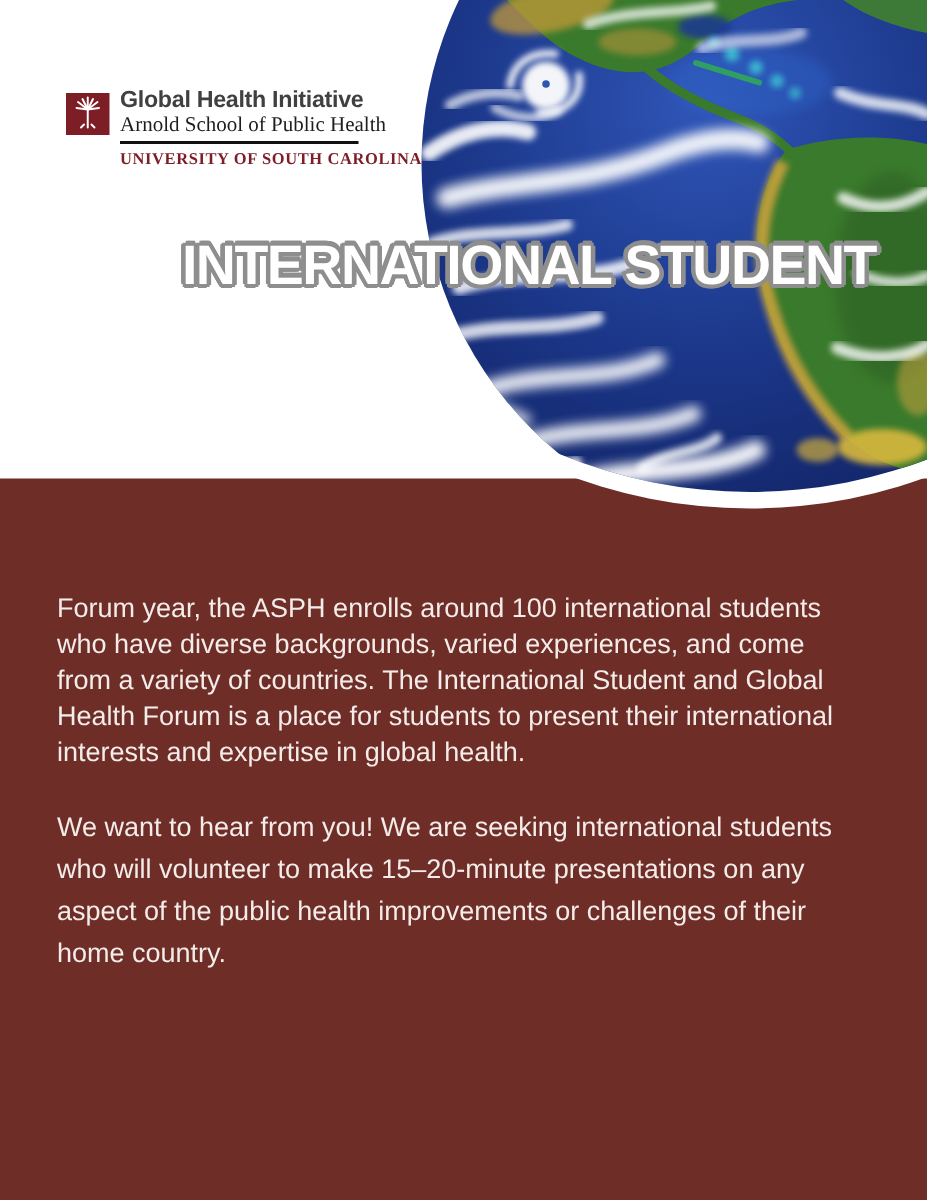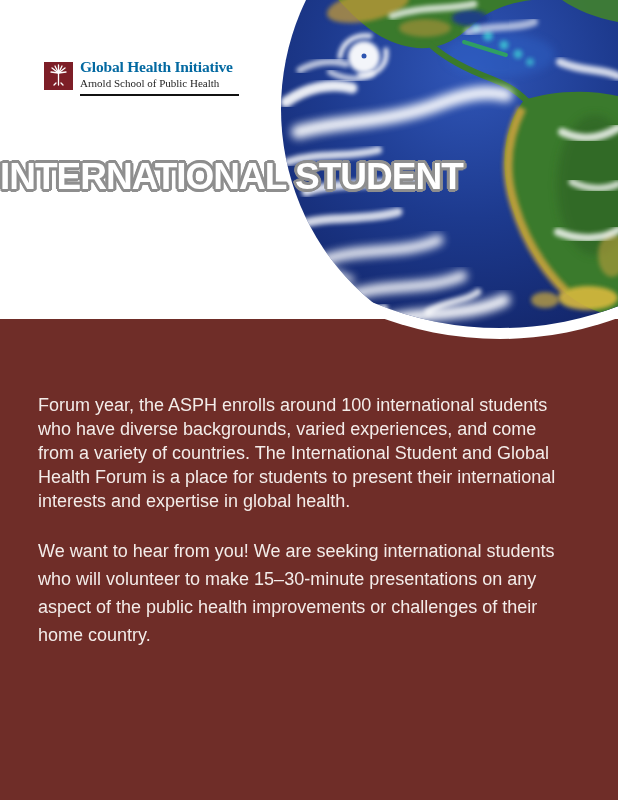--- a/index.html
+++ b/index.html
@@ -14,36 +14,36 @@
   }
   
   .globe-svg{position:absolute;left:0;top:0;width:618px;height:420px;z-index:2;}
   
   .logo{position:absolute;left:44px;top:58px;z-index:5;}
   .logo-mark{
     position:absolute;left:0;top:4px;width:29px;height:28px;background:#7d1e27;
   }
   .logo-text{position:absolute;left:36px;top:0;width:240px;}
   .logo-org{
-    font-family:Liberation Serif, serif;font-weight:bold;font-size:15.5px;
-    color:#0369a1;letter-spacing:-0.2px;line-height:17px;white-space:nowrap;
+    font-family:Liberation Sans, sans-serif;font-weight:bold;font-size:15.5px;
+    color:#404040;letter-spacing:-0.2px;line-height:17px;white-space:nowrap;
   }
   .logo-school{
-    font-family:"Liberation Serif",serif;font-size:11px;color:#1d1d1d;
+    font-family:"Liberation Serif",serif;font-size:14px;color:#1d1d1d;
     line-height:15px;margin-top:1px;white-space:nowrap;
   }
   .logo-divider{width:159px;height:2px;background:#111;margin-top:3px;}
   .logo-univ{
     font-family:"Liberation Serif",serif;font-weight:bold;font-size:11px;
     color:#7d1e27;letter-spacing:0.4px;margin-top:4px;white-space:nowrap;
   }
   
   .hero-title{
     position:absolute;left:0;top:152px;width:584px;z-index:6;
-    text-align:left;font-weight:bold;font-size:37px;line-height:49px;
+    text-align:right;font-weight:bold;font-size:37px;line-height:49px;
     letter-spacing:-1px;color:#ffffff;
     text-shadow:
       -3px 0 0 #8e8e8e, 3px 0 0 #8e8e8e, 0 -3px 0 #8e8e8e, 0 3px 0 #8e8e8e,
       -2px -2px 0 #8e8e8e, 2px -2px 0 #8e8e8e, -2px 2px 0 #8e8e8e, 2px 2px 0 #8e8e8e,
       -3px -1px 0 #8e8e8e, 3px 1px 0 #8e8e8e, -1px 3px 0 #8e8e8e, 1px -3px 0 #8e8e8e;
     white-space:nowrap;
   }
   
   .presenters-heading{
     position:absolute;left:38px;top:345px;z-index:7;
@@ -167,30 +167,31 @@
           <line x1="14.5" y1="11" x2="7" y2="10"></line>
           <line x1="10" y1="23" x2="12" y2="21"></line>
           <line x1="19" y1="23" x2="17" y2="21"></line>
         </g>
       </svg>
     </div>
     <div class="logo-text">
       <div class="logo-org">Global Health Initiative</div>
       <div class="logo-school">Arnold School of Public Health</div>
       <div class="logo-divider"></div>
+      <div class="logo-univ">UNIVERSITY OF SOUTH CAROLINA</div>
     </div>
   </div>
 
   <div class="hero-title">
     <div>INTERNATIONAL STUDENT</div>
   </div>
 
   <div class="para para-1">Forum year, the ASPH enrolls around 100 international students
 who have diverse backgrounds, varied experiences, and come
 from a variety of countries. The International Student and Global
 Health Forum is a place for students to present their international
 interests and expertise in global health.</div>
   <div class="para para-2">We want to hear from you! We are seeking international students
-who will volunteer to make 15–30-minute presentations on any
+who will volunteer to make 15–20-minute presentations on any
 aspect of the public health improvements or challenges of their
 home country.</div>
 
 </div>
 
 </body></html>

